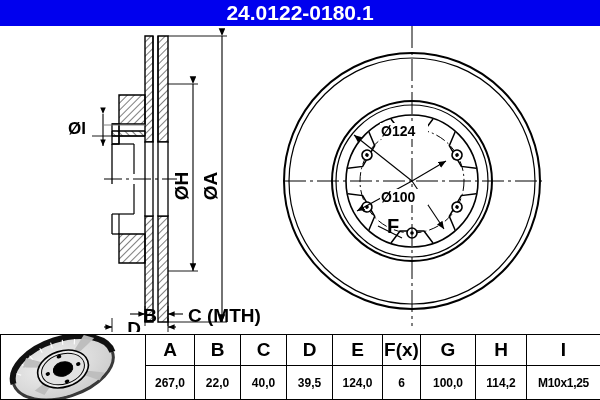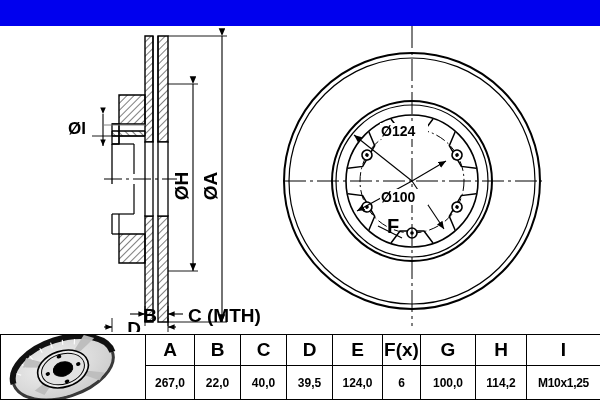--- a/index.html
+++ b/index.html
@@ -53,20 +53,21 @@
   .photocell{position:relative;width:100%;height:64px;overflow:hidden;}
   .photocell svg{position:absolute;left:0;top:0;}
 </style>
 </head>
 <body>
 
 <div id="page">
 
   <div id="header" style="background: rgb(0, 0, 238);">
     <div class="htxt" style="color: rgb(255, 255, 255);">
+      <span>24.0122-0180.1</span>
     </div>
   </div>
 
 
   <div id="drawing">
     <svg width="600" height="306" viewBox="0 0 600 306">
       <defs>
         <pattern id="hatch" width="5" height="5" patternTransform="rotate(45)" patternUnits="userSpaceOnUse">
           <line x1="0" y1="0" x2="0" y2="5" stroke="#000" stroke-width="1"></line>
         </pattern>

